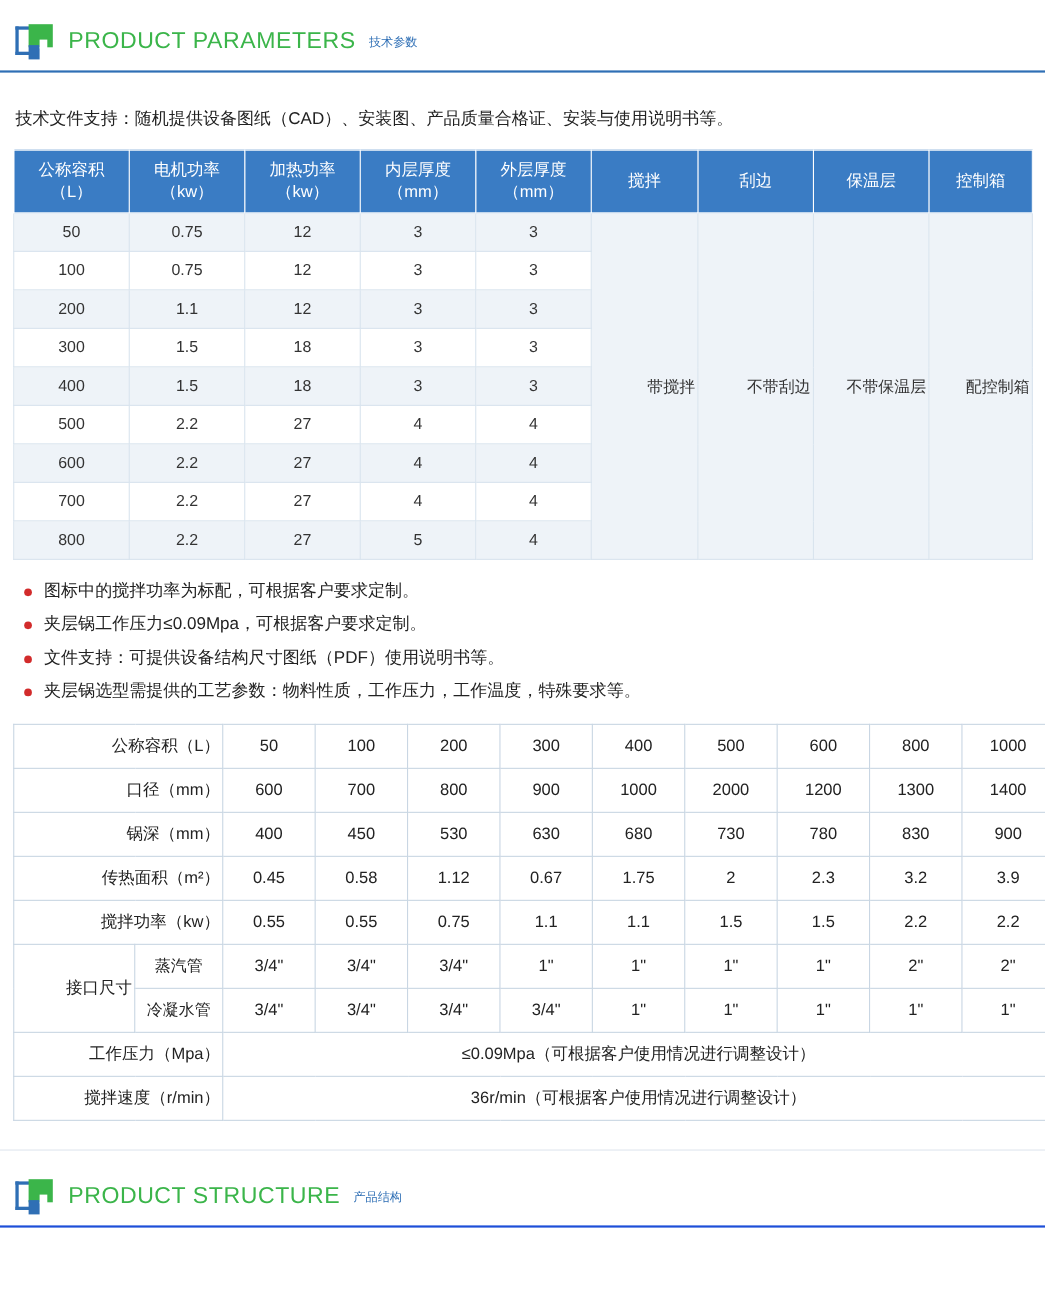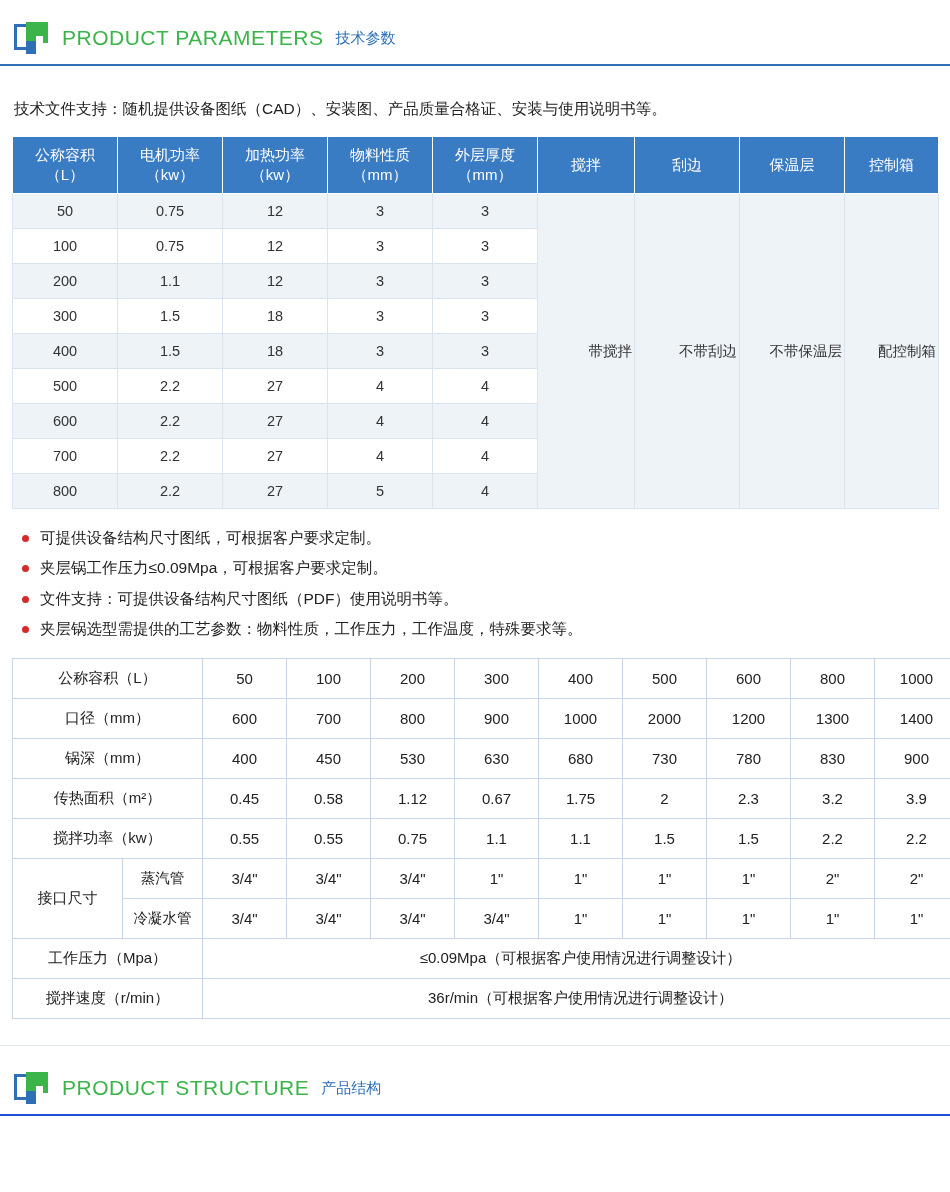--- a/index.html
+++ b/index.html
@@ -62,21 +62,21 @@
     background: #ffffff;
   }
   .sec-title-en {
     color: #3bb54a;
     font-size: 21px;
     letter-spacing: 0.5px;
     font-weight: 500;
   }
   .sec-title-cn {
     color: #2f6fb5;
-    font-size: 15px;
+    font-size: 11px;
     margin-left: 12px;
   }
 
   
   .intro {
     font-size: 15.5px;
     color: #222;
     padding: 32px 0 16px 14px;
     line-height: 1.4;
   }
@@ -145,21 +145,21 @@
   }
   table.t2 td {
     border: 1px solid #c9d6e3;
     font-size: 15px;
     color: #222;
     text-align: center;
     padding: 10px 2px;
     background: #ffffff;
   }
   table.t2 td.rowlabel {
-    text-align: center;
+    text-align: right;
     background: #ffffff;
   }
   table.t2 td.sub {
     font-size: 14.5px;
     font-family: Liberation Serif, serif;
   }
 
   
   .bottom-bar {
     margin-top: 26px;
@@ -209,21 +209,21 @@
           </th>
           <th>
             <div>电机功率</div>
             <div>（kw）</div>
           </th>
           <th>
             <div>加热功率</div>
             <div>（kw）</div>
           </th>
           <th>
-            <div>物料性质</div>
+            <div>内层厚度</div>
             <div>（mm）</div>
           </th>
           <th>
             <div>外层厚度</div>
             <div>（mm）</div>
           </th>
           <th>搅拌</th>
           <th>刮边</th>
           <th>保温层</th>
           <th>控制箱</th>
@@ -295,21 +295,21 @@
           <td>2.2</td>
           <td>27</td>
           <td>5</td>
           <td>4</td>
         </tr>
       </tbody>
     </table>
   </div>
 
   <ul class="bullets">
-    <li>可提供设备结构尺寸图纸，可根据客户要求定制。</li>
+    <li>图标中的搅拌功率为标配，可根据客户要求定制。</li>
     <li>夹层锅工作压力≤0.09Mpa，可根据客户要求定制。</li>
     <li>文件支持：可提供设备结构尺寸图纸（PDF）使用说明书等。</li>
     <li>夹层锅选型需提供的工艺参数：物料性质，工作压力，工作温度，特殊要求等。</li>
   </ul>
 
   <div class="tbl-wrap">
     <table class="t2">
       <colgroup>
         <col style="width:110px">
         <col style="width:80px">

